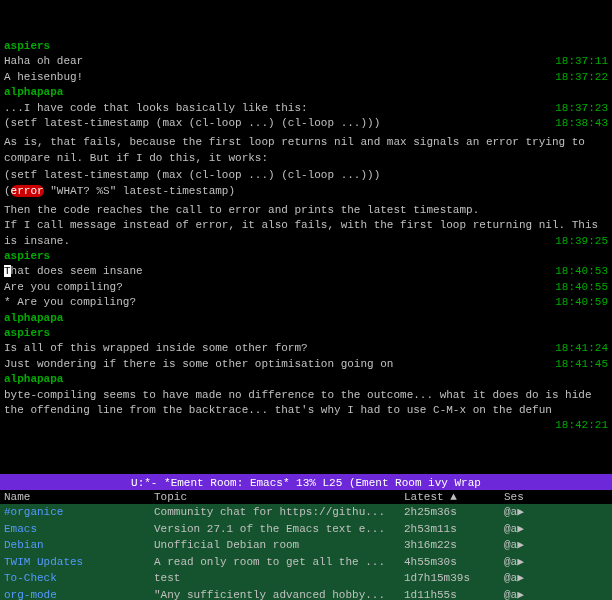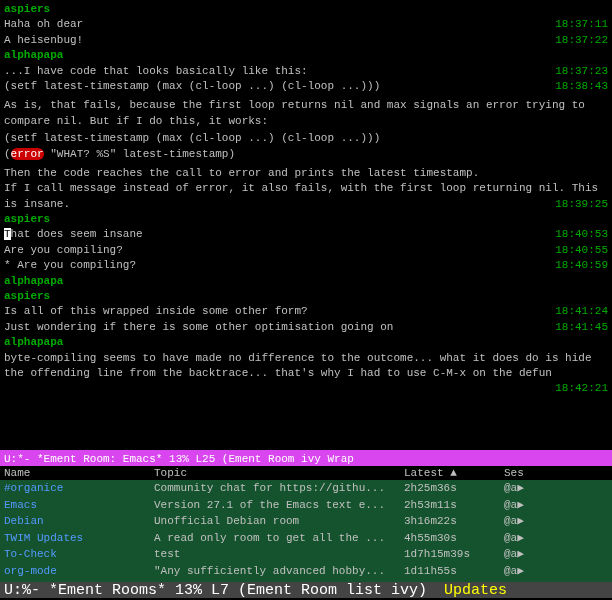--- a/index.html
+++ b/index.html
@@ -9,23 +9,24 @@
       font-family: 'Courier New', Courier, monospace;
       font-size: 11px;
       width: 612px;
       height: 600px;
       overflow: hidden;
     }
 
     #chat-area {
       background: #000;
       color: #c0c0c0;
-      padding: 2px 4px;
+      padding: 15px 4px;
       height: 450px;
       overflow: hidden;
+      margin-top: 24px;
     }
 
     .username-aspiers {
       color: #00aa00;
       font-weight: bold;
     }
     .username-alphapapa {
       color: #00aa00;
       font-weight: bold;
     }
@@ -45,28 +46,29 @@
       background: #cc0000;
       color: #ffffff;
       border-radius: 6px;
     }
 
     .inline-code {
       color: #c0c0c0;
     }
 
     #modeline-top {
-      background: #d946ef;
+      background: #6d28d9;
       color: #fff;
       padding: 1px 4px;
       height: 16px;
       line-height: 16px;
       font-size: 11px;
       white-space: nowrap;
       overflow: hidden;
+      text-align: center;
     }
 
     #room-list-area {
       background: #14532d;
       color: #c0c0c0;
       height: 116px;
       overflow: hidden;
     }
 
     .room-list-header {

